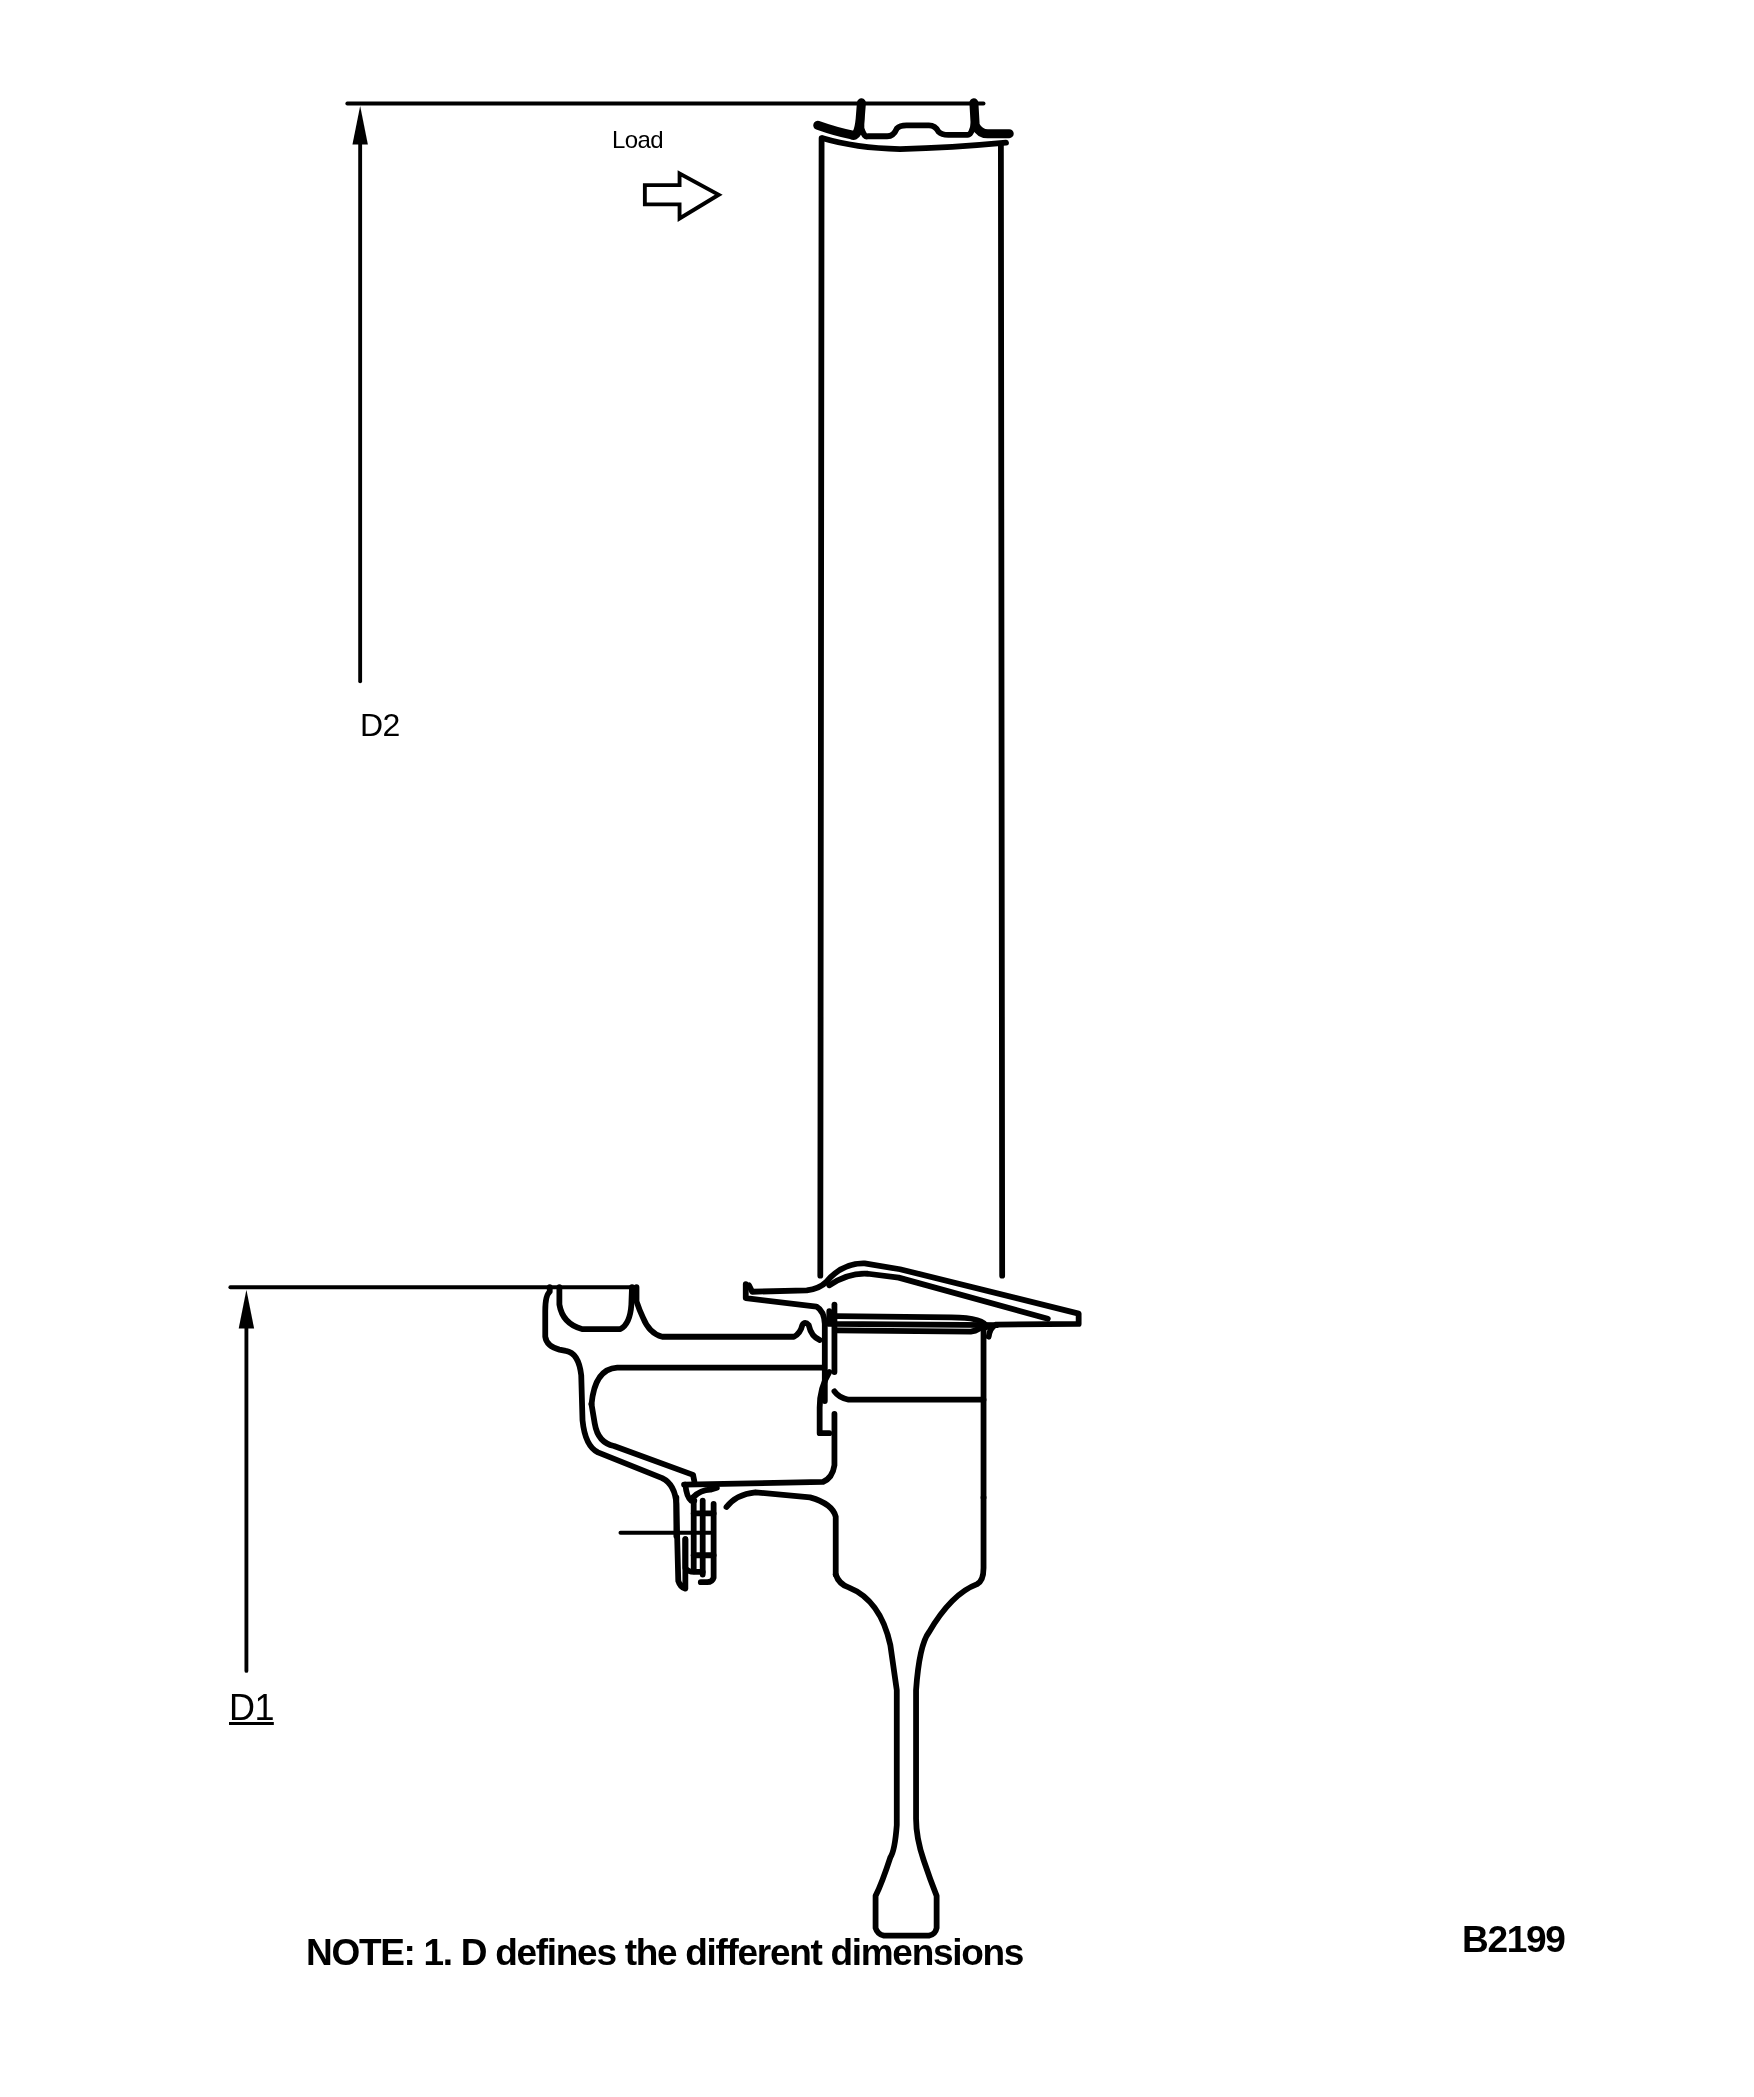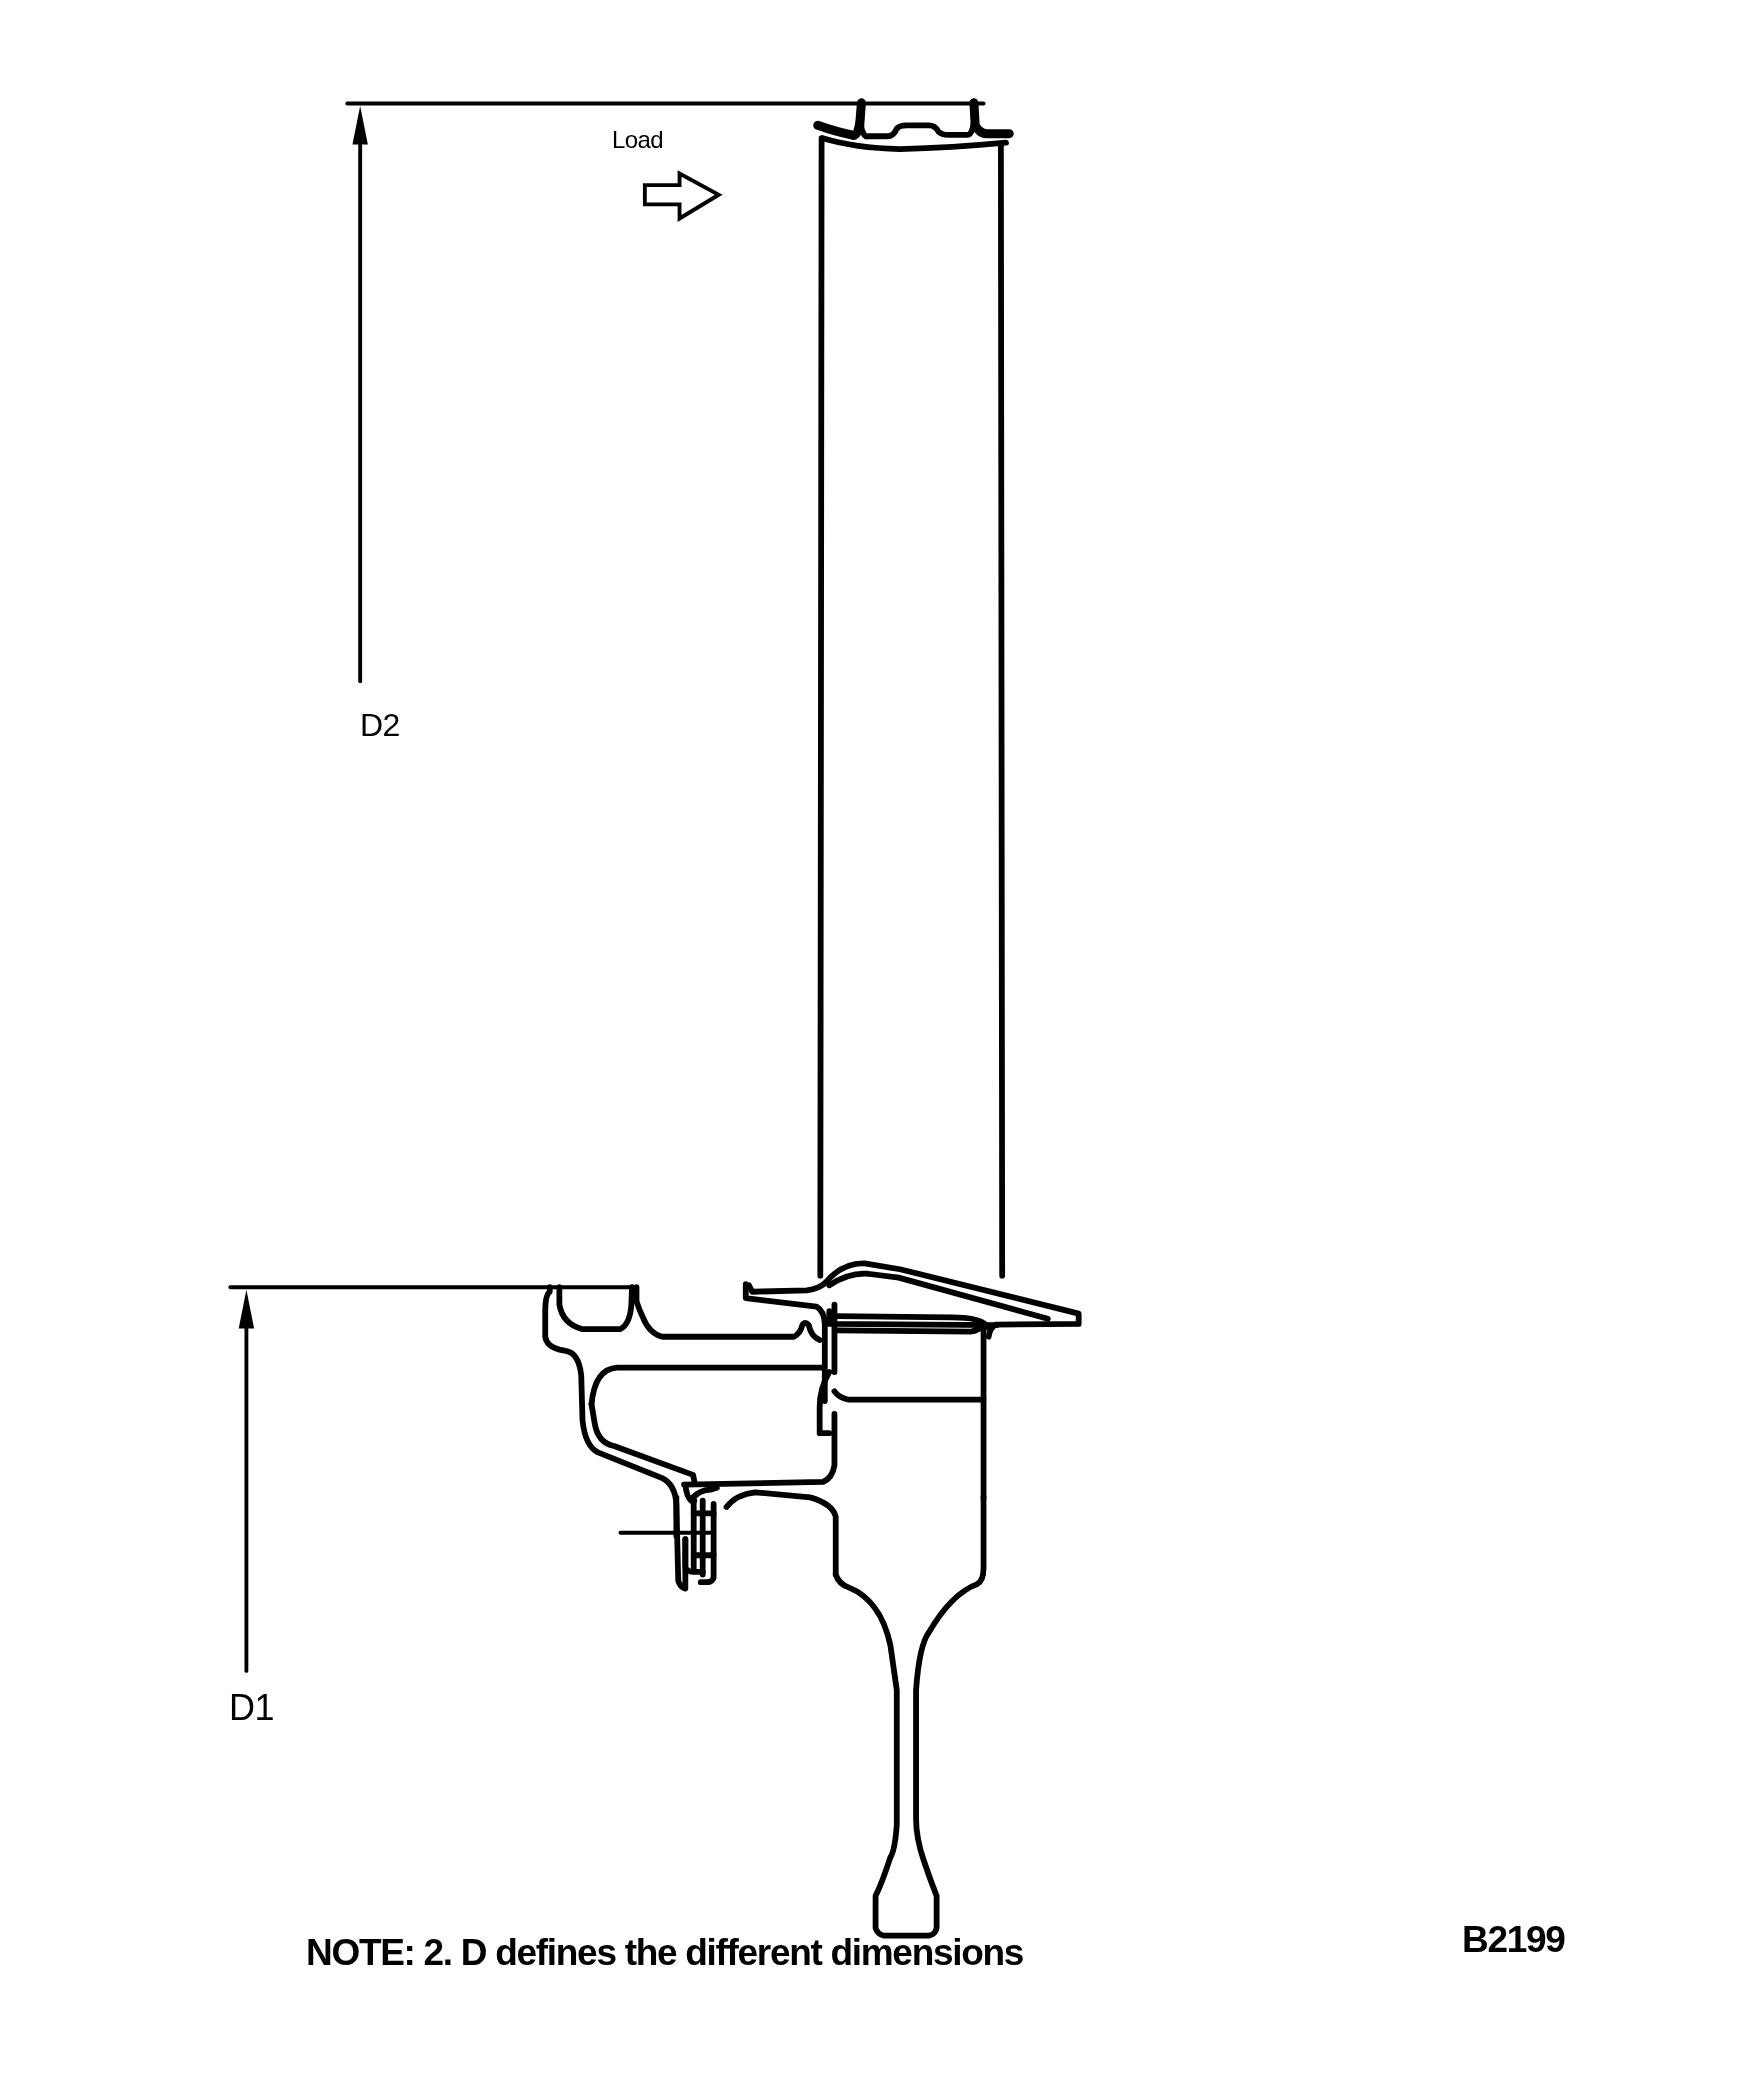--- a/index.html
+++ b/index.html
@@ -11,21 +11,21 @@
     .label {
       position: absolute;
       font-family: "Liberation Sans", sans-serif;
       font-weight: normal;
       color: #000000;
       white-space: nowrap;
       letter-spacing: -0.6px;
     }
     .lbl-load { left: 612px; top: 126px; font-size: 24px; }
     .lbl-d2 { left: 336px; top: 707px; font-size: 32px; margin-left: 24px; }
-    .lbl-d1 { left: 229px; top: 1687px; font-size: 36px; }
+    .lbl-d1 { left: 229px; top: 1687px; font-size: 36px; text-decoration: underline; }
     .lbl-note { left: 306px; top: 1932px; font-size: 37px; font-weight: bold; letter-spacing: -1.3px; }
     .lbl-ref { left: 1462px; top: 1919px; font-size: 37px; font-weight: bold; letter-spacing: -1.3px; text-align: center; }
   </style>
 </head>
 <body>
 
 <svg id="drawing" viewBox="0 0 2730 3263" xmlns="http://www.w3.org/2000/svg">
 
   <g>
     <line class="thin" x1="540" y1="161" x2="1530" y2="161"></line>
@@ -92,15 +92,15 @@
   </g>
 
   <g>
     <path class="stroke" d="M1300,2450 Q1305,2465 1320,2470 Q1370,2490 1385,2560 L1395,2630 L1395,2840 Q1392,2880 1385,2890 Q1372,2930 1362,2950 L1362,3000 Q1365,3010 1375,3012 L1445,3012 Q1455,3010 1457,3000 L1457,2950 Q1447,2925 1437,2895 Q1425,2860 1425,2830 L1425,2630 Q1430,2560 1445,2540 Q1480,2480 1520,2465 Q1530,2460 1530,2440 L1530,2330"></path>
   </g>
 </svg>
 
 <div class="label lbl-load">Load</div>
 <div class="label lbl-d2">D2</div>
 <div class="label lbl-d1">D1</div>
-<div class="label lbl-note">NOTE: 2. D defines the different dimensions</div>
+<div class="label lbl-note">NOTE: 1. D defines the different dimensions</div>
 <div class="label lbl-ref">B2199</div>
 
 
 </body></html>

